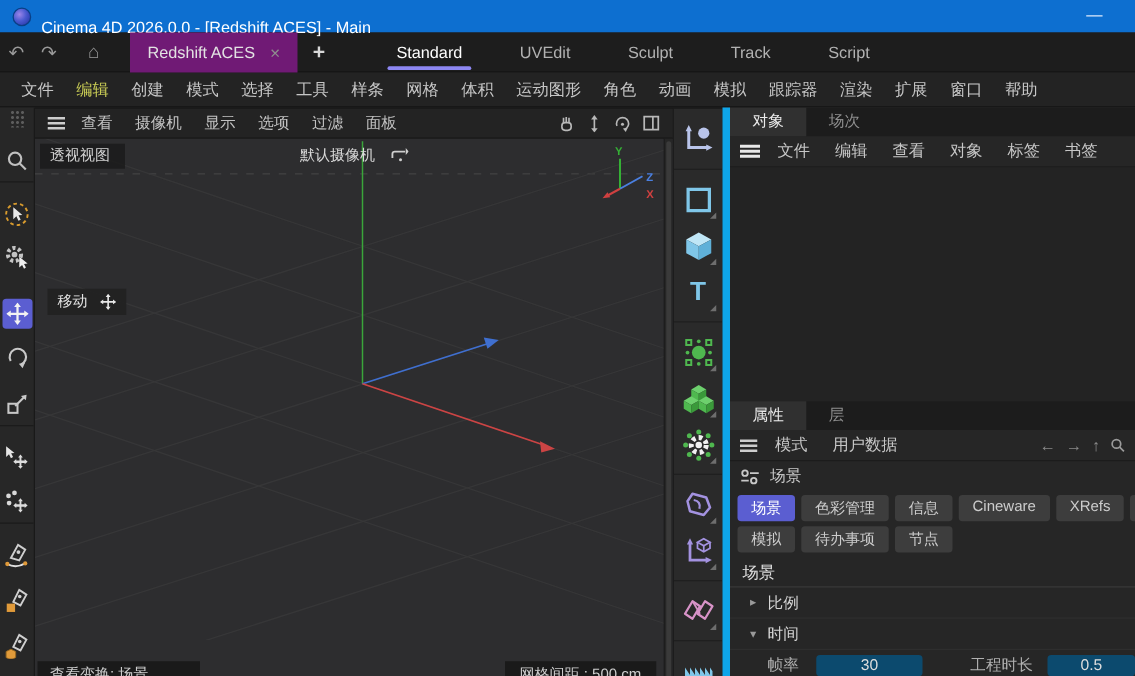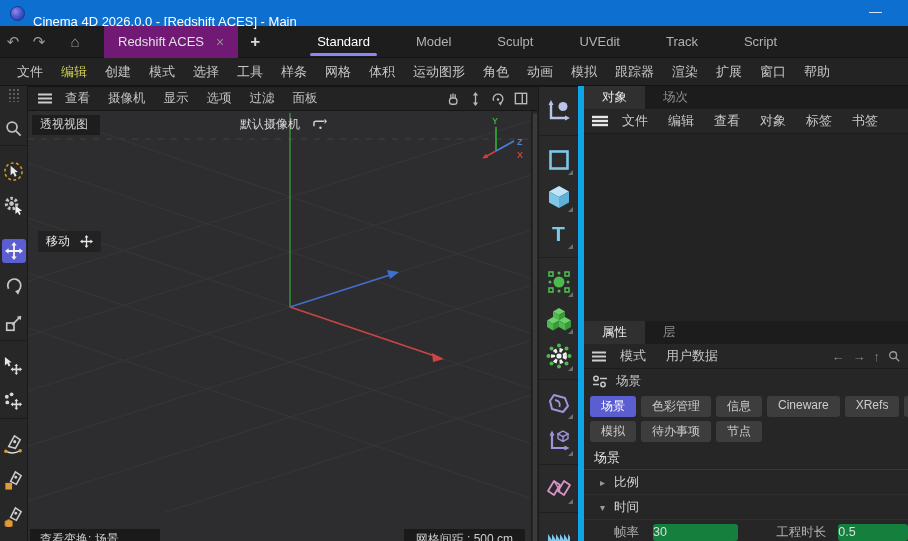--- a/index.html
+++ b/index.html
@@ -112,22 +112,22 @@
   .abtn { background:#3d3d3d; border-radius:3px; padding:2px 11px; font-size:12px; color:#cccccc; flex:0 0 auto; }
   .abtn.active { background:#5b5ed1; color:#fff; }
   .attr-heading { height:24px; line-height:24px; padding-left:10px; color:#e0e0e0; font-size:13px;
                   border-bottom:1px solid #383838; flex:0 0 auto; margin-top:2px; }
   .attr-sec { height:25px; display:flex; align-items:center; gap:9px; padding-left:16px;
               font-size:12.5px; color:#d6d6d6; border-bottom:1px solid #2e2e2e; flex:0 0 auto; }
   .sec-marker { color:#9a9a9a; font-size:10px; }
   .attr-fields { display:flex; align-items:center; font-size:12.5px; color:#b0b0b0;
                  padding:4px 0 0 30px; flex:0 0 auto; }
   .flabel { white-space:nowrap; }
-  .fbox { background:#15803d; border-radius:3px; height:17px; line-height:17px;
-          text-align:left; color:#dddddd; }
+  .fbox { background:#0c4a6e; border-radius:3px; height:17px; line-height:17px;
+          text-align:center; color:#dddddd; }
   .fbox.f1 { width:88px; margin-left:14px; }
   .flabel.l2 { margin-left:38px; }
   .fbox.f2 { width:72px; margin-left:12px; }
 </style>
 </head>
 <body>
 
 <div class="app">
 
   <div class="titlebar">
@@ -141,23 +141,22 @@
     <span class="hist-btn">↷</span>
     <span class="hist-btn home-btn">⌂</span>
     <div class="doc-tab">
       <span>Redshift ACES</span>
       <span class="doc-close">×</span>
     </div>
     <span class="doc-add">+</span>
     <div class="layouts">
 
     <span class="layout active">Standard</span>
-        <span class="layout">Model</span>
+        <span class="layout">UVEdit</span>
         <span class="layout">Sculpt</span>
-        <span class="layout">UVEdit</span>
         <span class="layout">Track</span>
         <span class="layout">Script</span>
       </div>
   </div>
 
   <div class="menurow">
 
   <span class="menu-item">文件</span>
       <span class="menu-item highlight">编辑</span>
       <span class="menu-item">创建</span>

